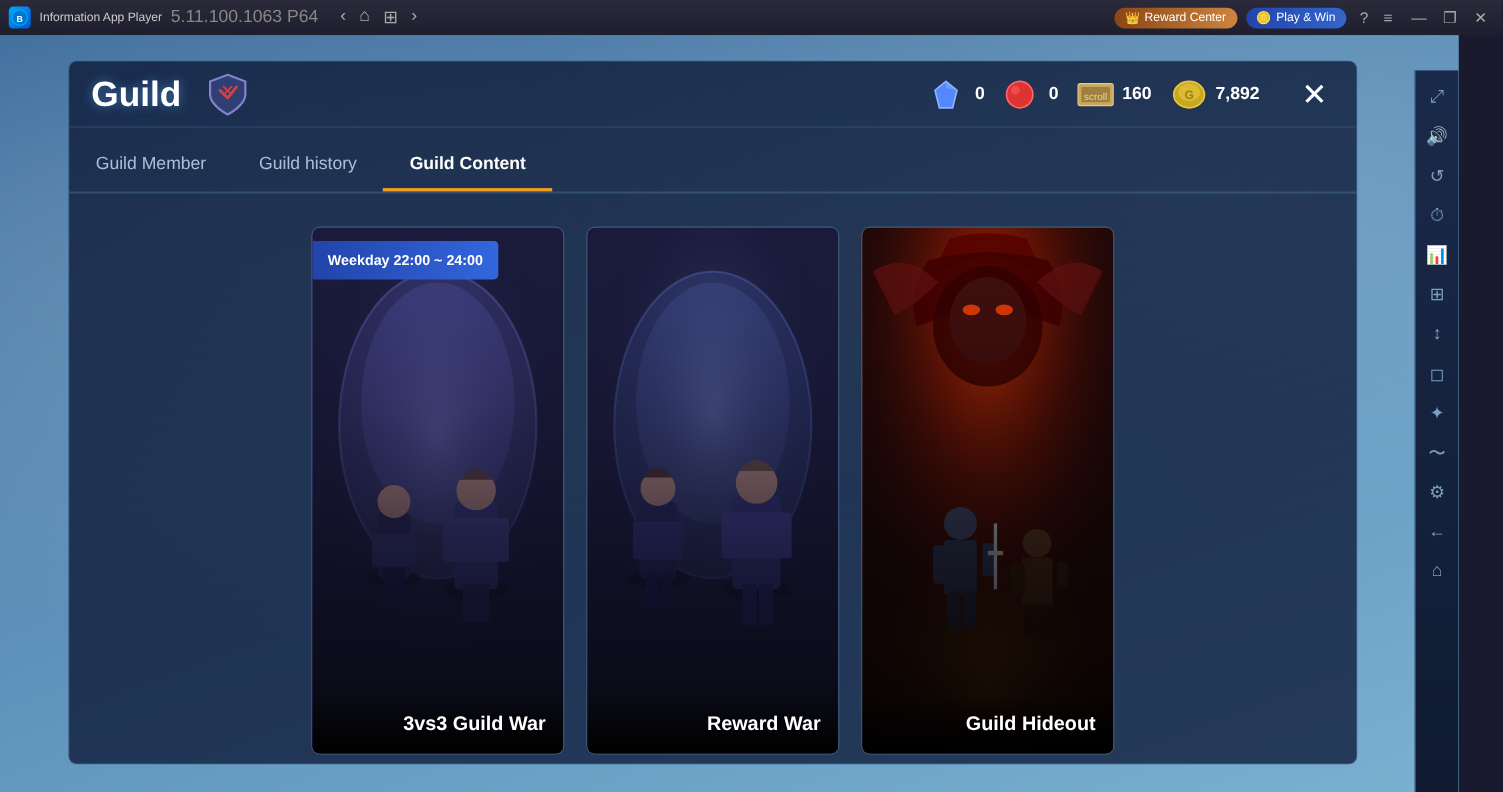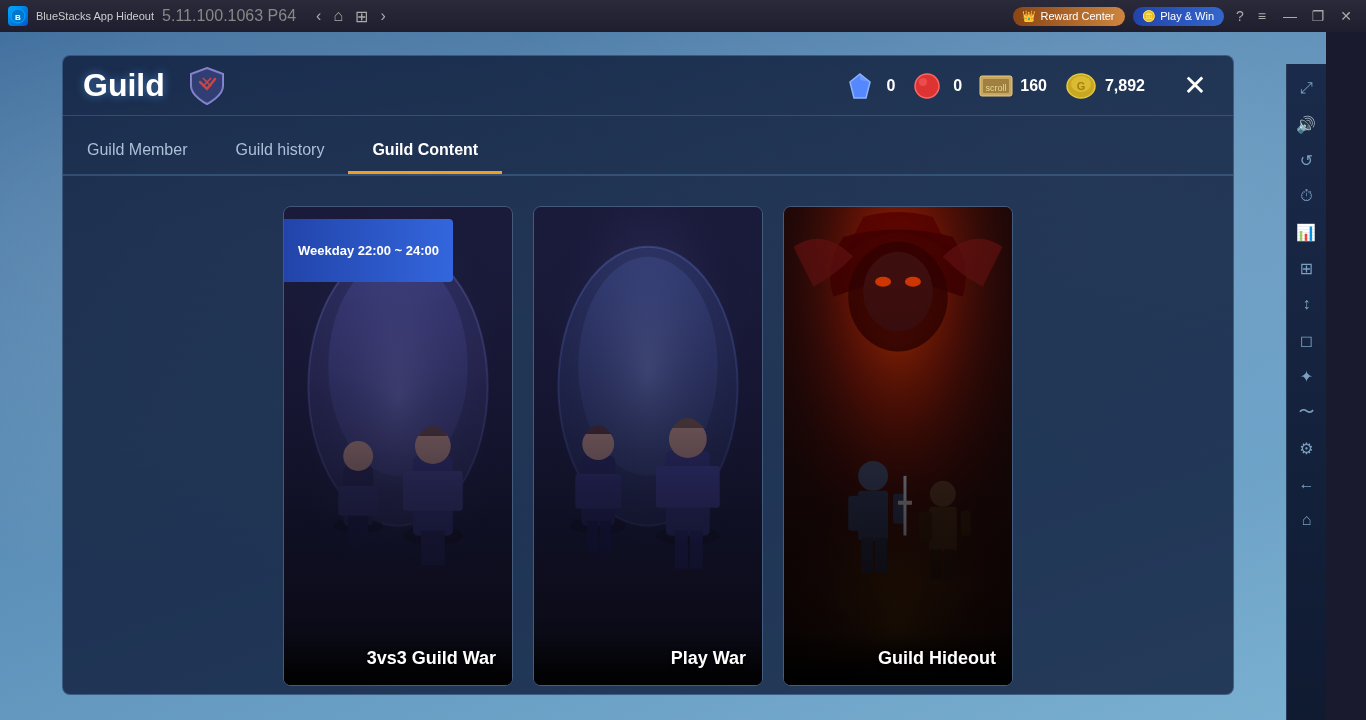--- a/index.html
+++ b/index.html
@@ -363,21 +363,21 @@
 
     
     .time-badge {
       position: absolute;
       top: 12px;
       left: 0;
       background: linear-gradient(to right, #2244aa, #3366dd);
       color: white;
       font-size: 13px;
       font-weight: bold;
-      padding: 24px 14px;
+      padding: 10px 14px;
       border-radius: 0 4px 4px 0;
       white-space: nowrap;
     }
 
     
     .card-label {
       position: absolute;
       bottom: 0;
       left: 0;
       right: 0;
@@ -393,21 +393,21 @@
 </head>
 <body>
 
 <div class="title-bar">
   <div class="title-bar-logo">
     <svg width="16" height="16" viewBox="0 0 16 16">
       <circle cx="8" cy="8" r="7" fill="#0077cc" stroke="#00aaff" stroke-width="1"></circle>
       <text x="8" y="12" text-anchor="middle" font-size="8" font-weight="bold" fill="white">B</text>
     </svg>
   </div>
-  <span class="title-bar-text">BlueStacks App Hideout</span>
+  <span class="title-bar-text">Information App Player</span>
   <span class="title-bar-subtitle">5.11.100.1063 P64</span>
   <div class="title-bar-nav">
     <span class="title-bar-nav-btn">‹</span>
     <span class="title-bar-nav-btn">⌂</span>
     <span class="title-bar-nav-btn">⊞</span>
     <span class="title-bar-nav-btn">›</span>
   </div>
   <div class="title-bar-right">
     <button class="reward-btn">
       <span>👑</span>
@@ -597,21 +597,21 @@
                 <rect x="42" y="235" width="13" height="38" fill="#2a2a7a"></rect>
               </g>
               <linearGradient id="btm2" x1="0" y1="0" x2="0" y2="1">
                 <stop offset="0%" stop-color="#1a1a3a" stop-opacity="0"></stop>
                 <stop offset="60%" stop-color="#0d0d1f" stop-opacity="0.7"></stop>
                 <stop offset="100%" stop-color="#080810" stop-opacity="1"></stop>
               </linearGradient>
               <rect width="230" height="480" fill="url(#btm2)"></rect>
             </svg>
           </div>
-          <div class="card-label">Play War</div>
+          <div class="card-label">Reward War</div>
         </div>
 
         <div class="content-card card-hideout">
           <div class="card-bg"></div>
           <div class="card-image">
             <svg width="100%" height="100%" viewBox="0 0 230 480" preserveAspectRatio="xMidYMid slice">
               <rect width="230" height="480" fill="#1a0808"></rect>
 
               <radialGradient id="fireGlow" cx="50%" cy="20%" r="60%">
                 <stop offset="0%" stop-color="#ff4400" stop-opacity="0.7"></stop>

